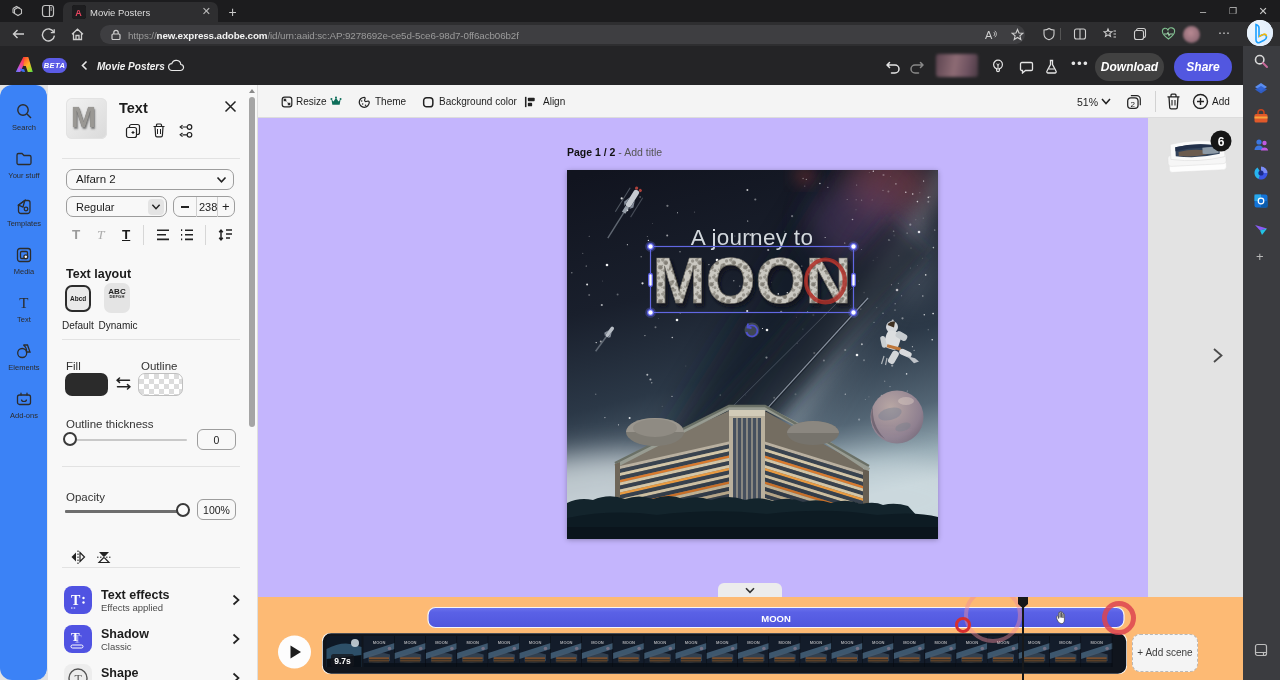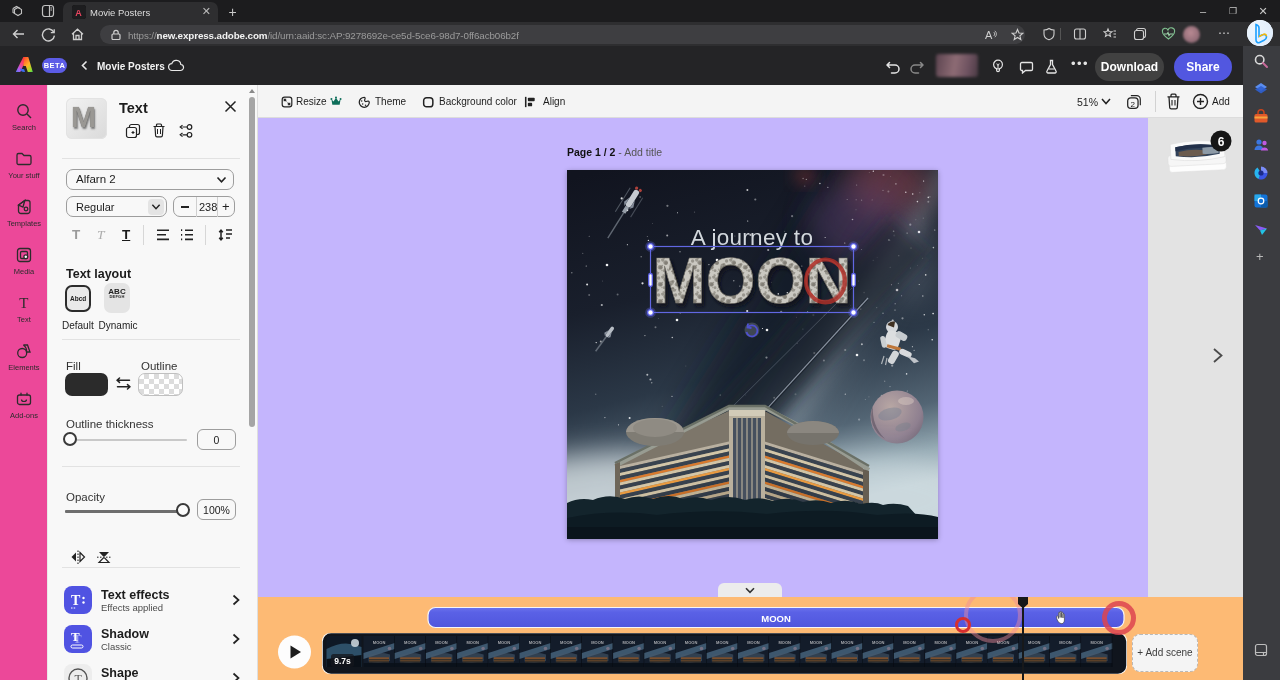--- a/index.html
+++ b/index.html
@@ -7,36 +7,36 @@
     font-family:"Liberation Sans", sans-serif; }
   .abs { position:absolute; }
   #stage { position:relative; width:1280px; height:680px; }
 
   
   #tabrow { left:0; top:0; width:1280px; height:22px; background:#1c1c1e; }
   #tab { left:63px; top:2px; width:155px; height:20px; background:#2e2e30;
     border-radius:7px 7px 0 0; color:#e8e8e8; font-size:11px; }
   #addrrow { left:0; top:22px; width:1280px; height:24px; background:#2e2e30; }
   #addrpill { left:100px; top:25px; width:925px; height:19px; background:#3e3e41; border-radius:10px; }
-  #xheader { left:0; top:46px; width:1243px; height:39px; background:#242426; }
+  #xheader { left:0; top:46px; width:1243px; height:39px; background:#242426;font-style:italic; }
   #sidebar { left:1243px; top:46px; width:37px; height:634px; background:#3b3c40; }
 
   .ic { position:absolute; }
   svg { display:block; }
   #tab .fav { position:absolute; left:9px; top:3px; width:14px; height:14px; border-radius:3px;
     background:#111; overflow:hidden; }
   #tab .ttl { position:absolute; left:27px; top:5px; font-size:9.5px; color:#dedede; }
   #tab .cls { position:absolute; right:7px; top:3px; font-size:11px; color:#bbb; }
   .wbtn { position:absolute; top:0; width:30px; height:22px; color:#c8c8c8; font-size:11px;
     text-align:center; line-height:22px; }
   .urltxt { position:absolute; left:128px; top:30px; font-size:9.8px; color:#9b9b9b; white-space:nowrap; letter-spacing:-0.1px; }
   .urltxt b { color:#f2f2f2; font-weight:bold; }
 
   
-  #leftrail { left:0; top:85px; width:48px; height:595px; background:#ec4899; border-right:1px solid #e9e9e9; }
+  #leftrail { left:0; top:85px; width:48px; height:595px; background:#3b82f6; border-right:1px solid #e9e9e9;border-radius:12px; }
   #panel { left:48px; top:85px; width:210px; height:595px; background:#f8f8f8; border-right:1px solid #dedede; overflow:hidden; }
   .rit { position:absolute; left:0; width:48px; text-align:center; }
   .rit svg { margin:0 auto; }
   .rit span { display:block; font-size:7.5px; color:#2c2c2c; margin-top:3px; }
   .pdiv { position:absolute; left:14px; width:178px; height:1px; background:#e2e2e2; }
   .inbox { border:1px solid #9d9d9d; border-radius:7px; background:#f8f8f8; }
   .inbox2 { border:1px solid #9d9d9d; border-radius:6px; background:#f8f8f8; }
   .fmt { position:absolute; top:0; }
   .checker { border:1px solid #c0c0c0; border-radius:7px;
     background-image:linear-gradient(45deg,#dcdcdc 25%,transparent 25%,transparent 75%,#dcdcdc 75%),

